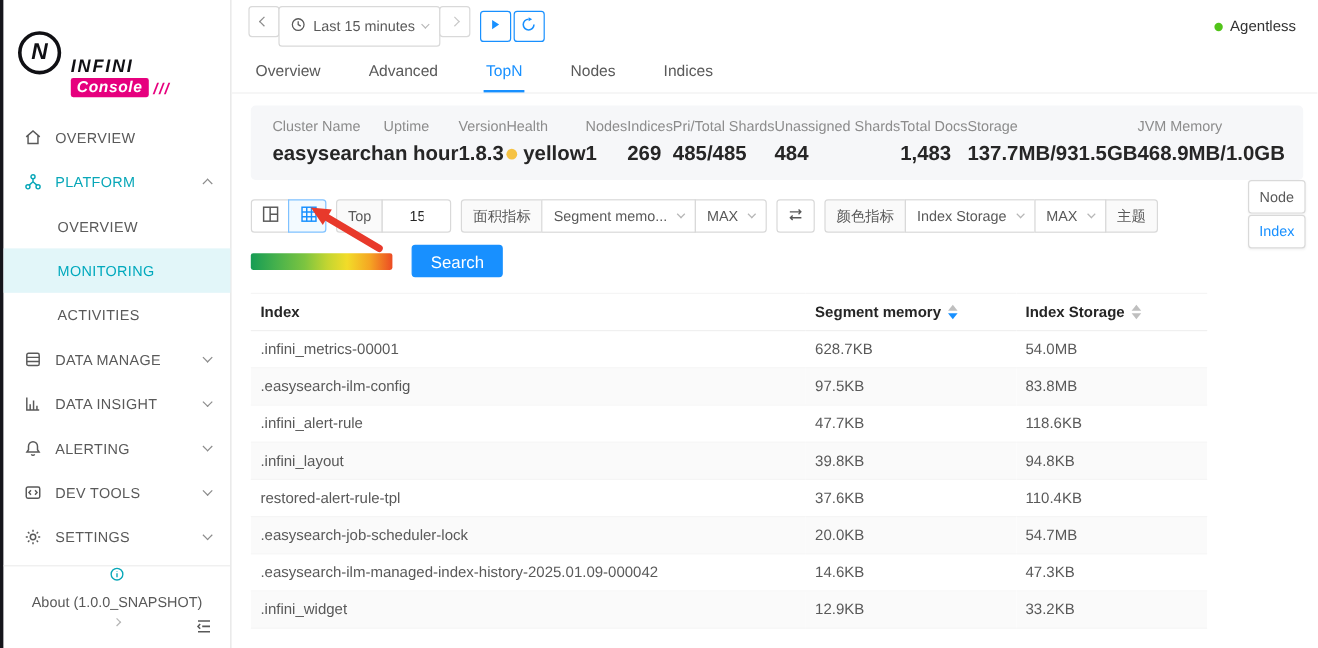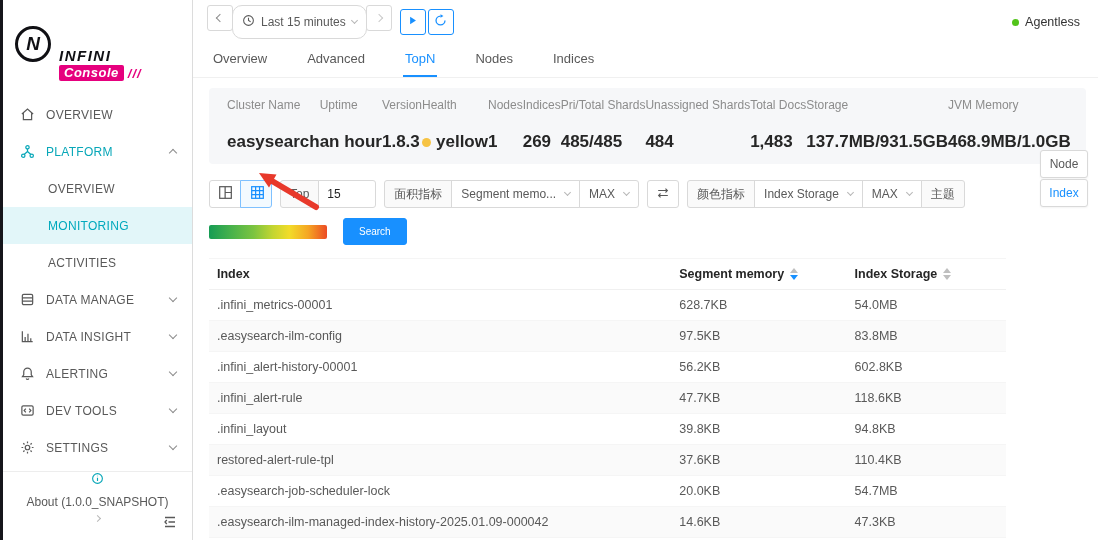--- a/index.html
+++ b/index.html
@@ -45,61 +45,61 @@
   .about-row .label { flex:1; }
   .fold-row { height:32px; display:flex; align-items:center; justify-content:flex-end; padding:0 14px; }
 
   
   .main { flex:1; min-width:0; display:flex; flex-direction:column; position:relative; background:#fff; }
   .topbar { height:44px; display:flex; align-items:center; padding:0 14px; }
   .btn { height:26px; min-width:26px; border:1px solid #d9d9d9; border-radius:3px; background:#fff;
     display:flex; align-items:center; justify-content:center; gap:6px; font-size:12px; color:#595959; cursor:pointer; }
   .tgroup { display:flex; }
   .tgroup .btn + .btn { margin-left:-1px; }
-  .time-box { padding:16px 9px;border-radius:10px; }
+  .time-box { padding:16px 9px; }
   .btn.blue { border-color:#1890ff; color:#1890ff; }
   .ml8 { margin-left:8px; } .ml2 { margin-left:2px; }
   .spacer { flex:1; }
   .agent { display:flex; align-items:center; gap:6px; font-size:12.5px; color:#333; padding-right:4px; }
   .dot { width:7px; height:7px; border-radius:50%; display:inline-block; }
   .dot.green { background:#52c41a; }
   .dot.yellow { background:#f6c344; width:9px; height:9px; }
 
   .tabs { display:flex; gap:36px; padding:0 18px; border-bottom:1px solid #f0f0f0; height:34px; align-items:flex-end; }
   .tab { padding:0 2px 9px; font-size:13px; color:#595959; cursor:pointer; border-bottom:2px solid transparent; }
   .tab.active { color:#1890ff; border-bottom-color:#1890ff; font-weight:500; }
 
   .content { flex:1; position:relative; padding:10px 12px 0 16px; overflow:hidden; }
   .cluster-bar { background:#f6f7f9; border-radius:4px; display:flex; justify-content:space-between;
     padding:10px 18px 12px; }
   .stat { white-space:nowrap; }
-  .stat .lbl { font-size:12px; color:#8c8c8c; margin-bottom:20px; }
+  .stat .lbl { font-size:12px; color:#8c8c8c; margin-bottom:6px; }
   .stat .val { font-size:17px; font-weight:700; color:#262626; display:flex; align-items:center; gap:5px; }
 
   .toolbar { display:flex; align-items:center; margin-top:16px; gap:8px; }
   .group { display:flex; }
   .group > * { margin-left:-1px; }
   .group > *:first-child { margin-left:0; border-radius:3px 0 0 3px; }
   .group > *:last-child { border-radius:0 3px 3px 0; }
   .ibtn { width:32px; height:28px; border:1px solid #d9d9d9; background:#fff; display:flex;
     align-items:center; justify-content:center; cursor:pointer; }
   .ibtn.sel { border-color:#7fc1ff; background:#f3faff; position:relative; z-index:1; }
   .addon { height:28px; padding:0 9px; background:#fafafa; border:1px solid #d9d9d9; display:flex;
     align-items:center; font-size:12px; color:#595959; white-space:nowrap; }
   .sel { height:28px; padding:0 9px; background:#fff; border:1px solid #d9d9d9; display:flex;
     align-items:center; gap:9px; font-size:12px; color:#595959; justify-content:space-between;
     white-space:nowrap; cursor:pointer; }
-  .input { width:58px; height:28px; border:1px solid #d9d9d9; border-radius:0 3px 3px 0; padding:0 8px;
+  .input { width:58px; height:28px; border:1px solid #d9d9d9; border-radius:0 3px 3px 0; padding:0 22px;
     font-size:12px; color:#262626; font-family:"Liberation Sans", sans-serif; }
 
   .search-row { display:flex; align-items:center; margin-top:10px; gap:16px; }
   .gradient { width:118px; height:14px; border-radius:2px;
     background:linear-gradient(90deg,#169c54 0%,#46b14c 18%,#7cc440 38%,#c3d531 54%,#f2dc29 68%,#f5a623 84%,#ec4b24 100%); }
   .search-btn { height:27px; padding:0 15px; background:#1890ff; border:1px solid #1890ff; color:#fff;
-    border-radius:3px; font-size:10px; display:flex; align-items:center; cursor:pointer; }
+    border-radius:3px; font-size:14px; display:flex; align-items:center; cursor:pointer; }
 
   .side-tabs { position:absolute; right:10px; top:72px; display:flex; flex-direction:column; gap:1px; z-index:2; }
   .side-tab { width:48px; height:28px; border:1px solid #d9d9d9; border-radius:3px; background:#fff;
     display:flex; align-items:center; justify-content:center; font-size:12px; color:#595959; cursor:pointer;
     box-shadow:0 1px 2px rgba(0,0,0,.05); }
   .side-tab.active { color:#1890ff; }
 
   .table-wrap { margin-top:13px; width:calc(100% - 80px); }
   table { width:100%; border-collapse:collapse; table-layout:fixed; }
   th { text-align:left; font-weight:700; color:#262626; font-size:12.5px; padding:8px 8px;
@@ -437,25 +437,20 @@
               <td>.infini_metrics-00001</td>
               <td>628.7KB</td>
               <td>54.0MB</td>
             </tr>
             <tr>
               <td>.easysearch-ilm-config</td>
               <td>97.5KB</td>
               <td>83.8MB</td>
             </tr>
             <tr>
-              <td>.infini_alert-history-00001</td>
-              <td>56.2KB</td>
-              <td>602.8KB</td>
-            </tr>
-            <tr>
               <td>.infini_alert-rule</td>
               <td>47.7KB</td>
               <td>118.6KB</td>
             </tr>
             <tr>
               <td>.infini_layout</td>
               <td>39.8KB</td>
               <td>94.8KB</td>
             </tr>
             <tr>

